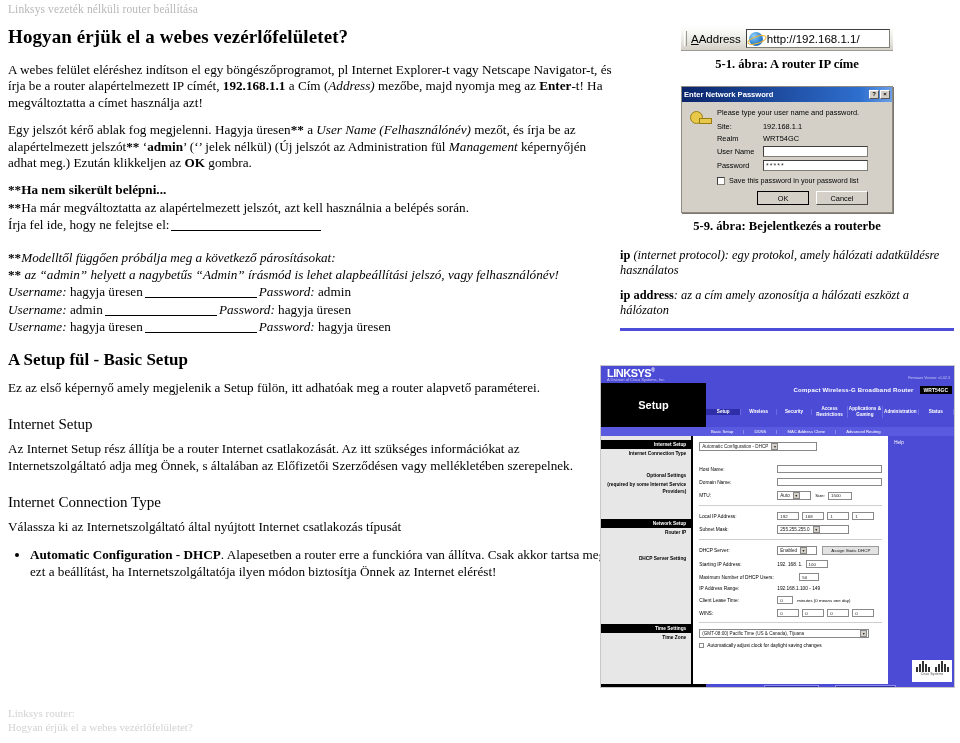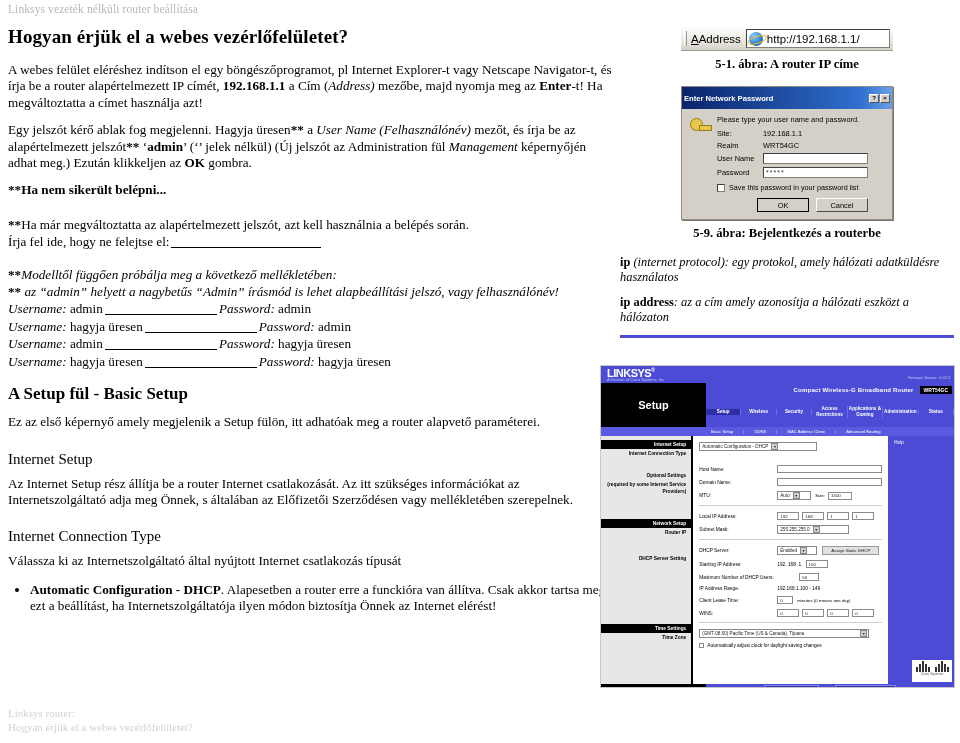--- a/index.html
+++ b/index.html
@@ -85,21 +85,21 @@
   }
   .addr-url { font-size:11.5px; color:#000; white-space:nowrap; }
 
   
   .dlg-wrap { display:flex; justify-content:center; margin-top:14px; }
   .dialog {
     width:212px; background:#d4d0c8; border:1px solid #8f8b83;
     font-family:"Liberation Sans", sans-serif; box-shadow:1px 1px 0 #7a766e;
   }
   .dlg-title {
-    height:22px; background:linear-gradient(90deg,#0a246a,#2f6fce 85%,#6ba0e8);
+    height:15px; background:linear-gradient(90deg,#0a246a,#2f6fce 85%,#6ba0e8);
     color:#fff; font-size:7.6px; font-weight:bold; display:flex;
     align-items:center; padding:0 2px; justify-content:space-between;
   }
   .dlg-title-btns { display:flex; gap:1px; }
   .tbtn { width:10px; height:9px; background:#d4d0c8; border:1px solid #fff;
           border-right-color:#555; border-bottom-color:#555; font-size:6px;
           line-height:7px; text-align:center; color:#000; }
   .dlg-body { padding:6px 24px 7px 7px; }
   .dlg-top { display:flex; gap:6px; }
   .key-icon { width:22px; height:22px; position:relative; flex:none; margin-top:1px;}
@@ -239,31 +239,30 @@
   <div class="running-header">Linksys vezeték nélküli router beállítása</div>
 
   <div class="col-left">
 
     <h1 class="heading">Hogyan érjük el a webes vezérlőfelületet?</h1>
 
     <p class="para"><span>A webes felület eléréshez indítson el egy böngészőprogramot, pl Internet Explorer-t vagy Netscape Navigator-t, és írja be a router alapértelmezett IP címét, </span><span class="b">192.168.1.1</span><span> a Cím (</span><span class="i">Address)</span><span> mezőbe, majd nyomja meg az </span><span class="b">Enter</span><span>-t! Ha megváltoztatta a címet használja azt!</span></p>
 
     <p class="para"><span>Egy jelszót kérő ablak fog megjelenni. Hagyja üresen</span><span class="b">**</span><span> a </span><span class="i">User Name (Felhasználónév)</span><span> mezőt, és írja be az alapértelmezett jelszót</span><span class="b">**</span><span> ‘</span><span class="b">admin</span><span>’ (‘’ jelek nélkül) (Új jelszót az Administration fül </span><span class="i">Management</span><span> képernyőjén adhat meg.) Ezután klikkeljen az </span><span class="b">OK</span><span> gombra.</span></p>
 
-    <p class="para" style="margin-bottom:18px"><span class="b">**Ha nem sikerült belépni...</span></p>
+    <p class="para" style="margin-bottom:1px"><span class="b">**Ha nem sikerült belépni...</span></p>
 
     <p class="para" style="margin-bottom:1px"><span class="b">**</span><span>Ha már megváltoztatta az alapértelmezett jelszót, azt kell használnia a belépés során.</span></p>
 
     <p class="para" style="margin-bottom:16px"><span>Írja fel ide, hogy ne felejtse el:</span><span class="blankline wide"></span></p>
 
-    <p class="para" style="margin-bottom:1px"><span class="b">**</span><span class="i">Modelltől függően próbálja meg a következő mellékletében:</span></p>
+    <p class="para" style="margin-bottom:1px"><span class="b">**</span><span class="i">Modelltől függően próbálja meg a következő párosításokat:</span></p>
 
     <p class="para" style="margin-bottom:1px"><span class="b">**</span><span class="i"> az “admin” helyett a nagybetűs “Admin” írásmód is lehet alapbeállítási jelszó, vagy felhasználónév!</span></p>
 
-    <p class="para" style="margin-bottom:1px"><span class="i">Username:</span> <span>admin</span><span class="blankline short"></span><span class="i">Password:</span> <span>admin</span></p>
 
     <p class="para" style="margin-bottom:1px"><span class="i">Username:</span> <span>hagyja üresen</span><span class="blankline short"></span><span class="i">Password:</span> <span>admin</span></p>
 
     <p class="para" style="margin-bottom:1px"><span class="i">Username:</span> <span>admin</span><span class="blankline short"></span><span class="i">Password:</span> <span>hagyja üresen</span></p>
 
     <p class="para" style="margin-bottom:14px"><span class="i">Username:</span> <span>hagyja üresen</span><span class="blankline short"></span><span class="i">Password:</span> <span>hagyja üresen</span></p>
 
     <h2 class="heading2">A Setup fül - Basic Setup</h2>
 
     <p class="para" style="margin-bottom:20px">Ez az első képernyő amely megjelenik a Setup fülön, itt adhatóak meg a router alapvető paraméterei.</p>

